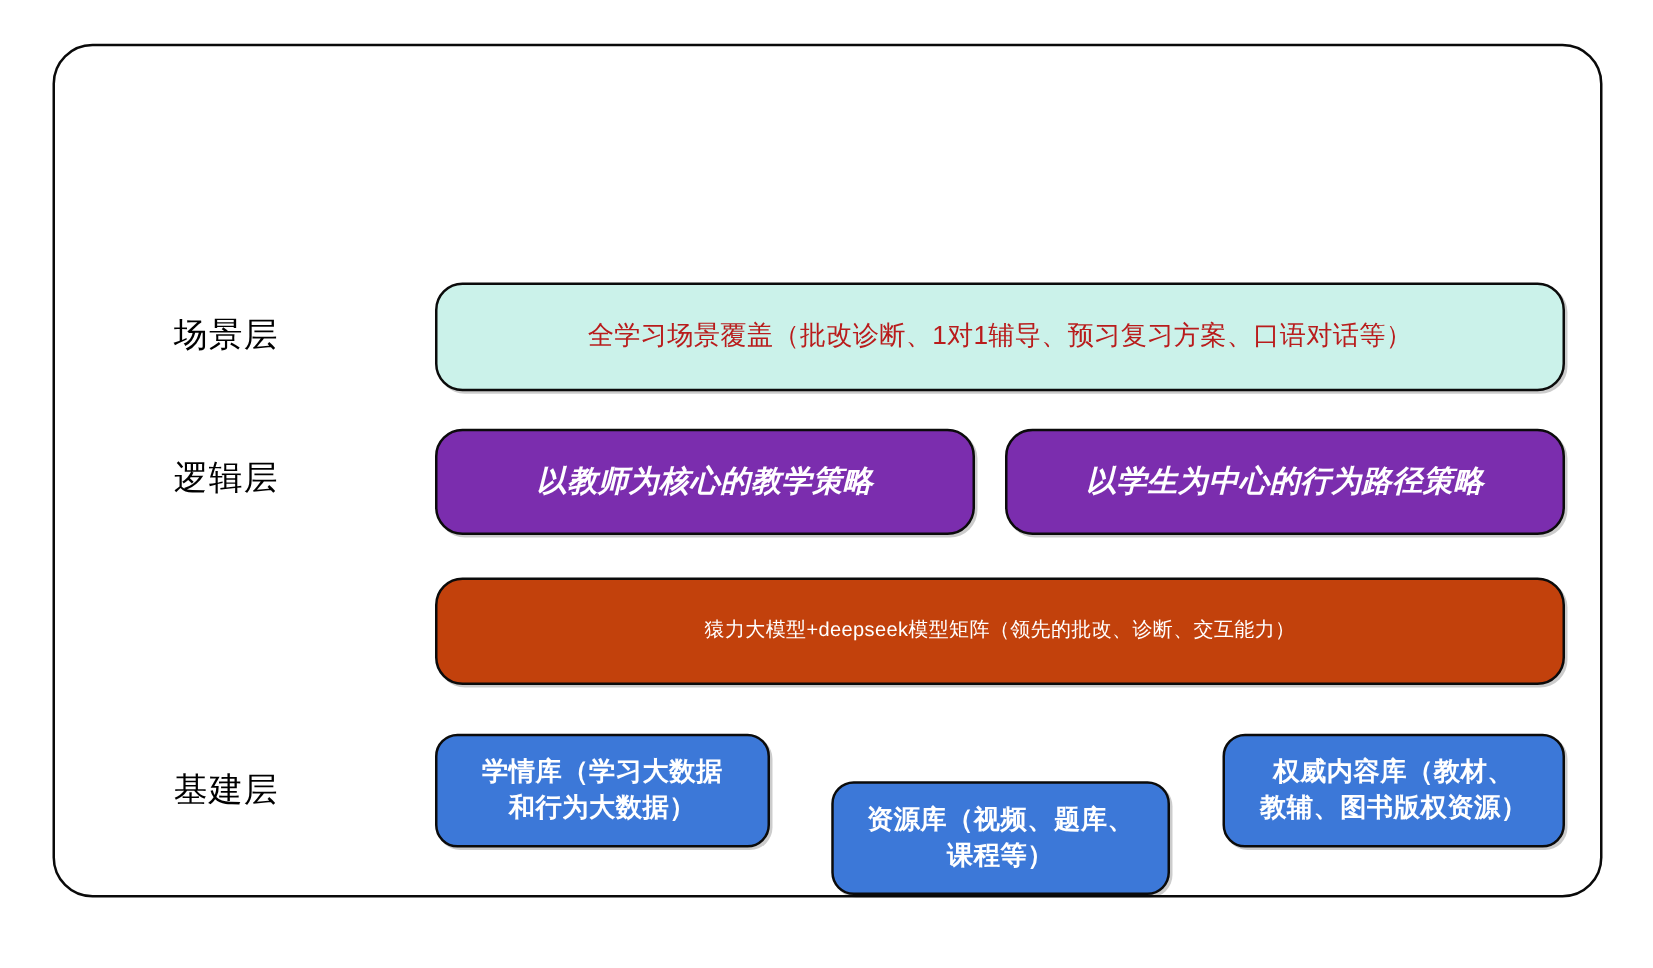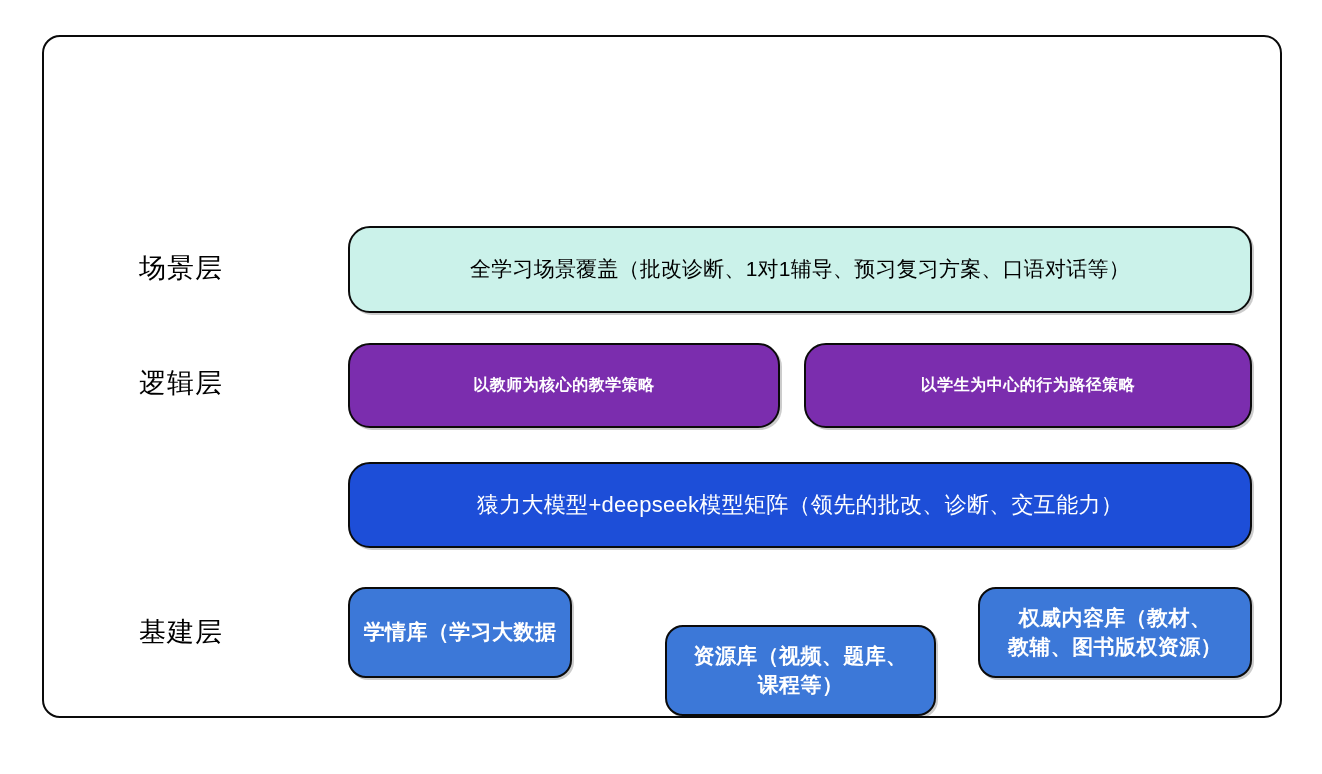--- a/index.html
+++ b/index.html
@@ -17,21 +17,21 @@
 
   
   #outer-frame {
     position: absolute;
     left: 42px;
     top: 35px;
     width: 1240px;
     height: 683px;
     box-sizing: border-box;
     border: 2.5px solid #0a0a0a;
-    border-radius: 18px;
+    border-radius: 32px;
     background: #ffffff;
   }
 
   
   .row-label {
     position: absolute;
     left: 95px;
     width: 200px;
     font-size: 27px;
     color: #000000;
@@ -50,39 +50,40 @@
     justify-content: center;
     text-align: center;
     line-height: 1.38;
     padding: 2px 10px;
     box-shadow: 2px 2px 0px rgba(0,0,0,0.20);
   }
 
   .node-scene {
     background: #cbf2ea;
     border-radius: 22px;
-    color: #000000;
+    color: #b91c1c;
     font-size: 21px;
     letter-spacing: 0.2px;
   }
 
   .node-logic {
     background: #7b2dae;
     border-radius: 22px;
     color: #ffffff;
-    font-size: 16px;
+    font-size: 24px;
     font-weight: bold;
     letter-spacing: 0.5px;
+    font-style: italic;
   }
 
   .node-model {
-    background: #1d4ed8;
+    background: #c2410c;
     border-radius: 22px;
     color: #ffffff;
-    font-size: 22px;
+    font-size: 16px;
     letter-spacing: 0.3px;
   }
 
   .node-infra {
     background: #3c78d8;
     border-radius: 18px;
     color: #ffffff;
     font-size: 21px;
     font-weight: bold;
     letter-spacing: 0.4px;
@@ -100,21 +101,21 @@
   #label-logic   { top: 335px; font-family: Liberation Mono, monospace; }
   #box-logic-teacher { left: 304px; top: 306px; width: 432px; height: 85px; }
   #box-logic-student { left: 760px; top: 306px; width: 448px; height: 85px; }
 
   
   #label-model   { top: 454px; }
   #box-model     { left: 304px; top: 425px; width: 904px; height: 86px; }
 
   
   #label-infra   { top: 582px; }
-  #box-infra-1   { left: 304px; top: 550px; width: 224px; height: 91px; }
+  #box-infra-1   { left: 304px; top: 550px; width: 268px; height: 91px; }
   #box-infra-2   { left: 621px; top: 550px; width: 271px; height: 91px; margin-top: 38px; }
   #box-infra-3   { left: 934px; top: 550px; width: 274px; height: 91px; }
 </style>
 </head>
 <body>
 
 <div id="outer-frame">
 
   <div class="row-label" id="label-scene">场景层</div>
 
@@ -135,20 +136,21 @@
 
   <div class="node node-model" id="box-model">
     <span>猿力大模型+deepseek模型矩阵（领先的批改、诊断、交互能力）</span>
   </div>
 
   <div class="row-label" id="label-infra">基建层</div>
 
   <div class="node node-infra" id="box-infra-1">
     <div>
       <span>学情库（学习大数据</span>
+      <span>和行为大数据）</span>
     </div>
   </div>
 
   <div class="node node-infra" id="box-infra-2">
     <div>
       <span>资源库（视频、题库、</span>
       <span>课程等）</span>
     </div>
   </div>
 

